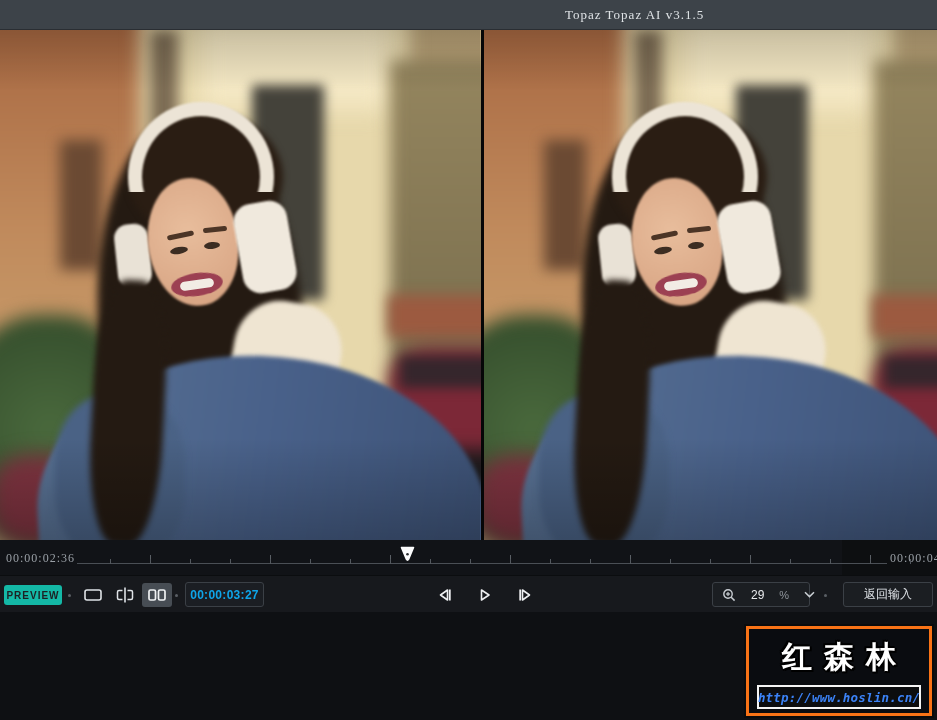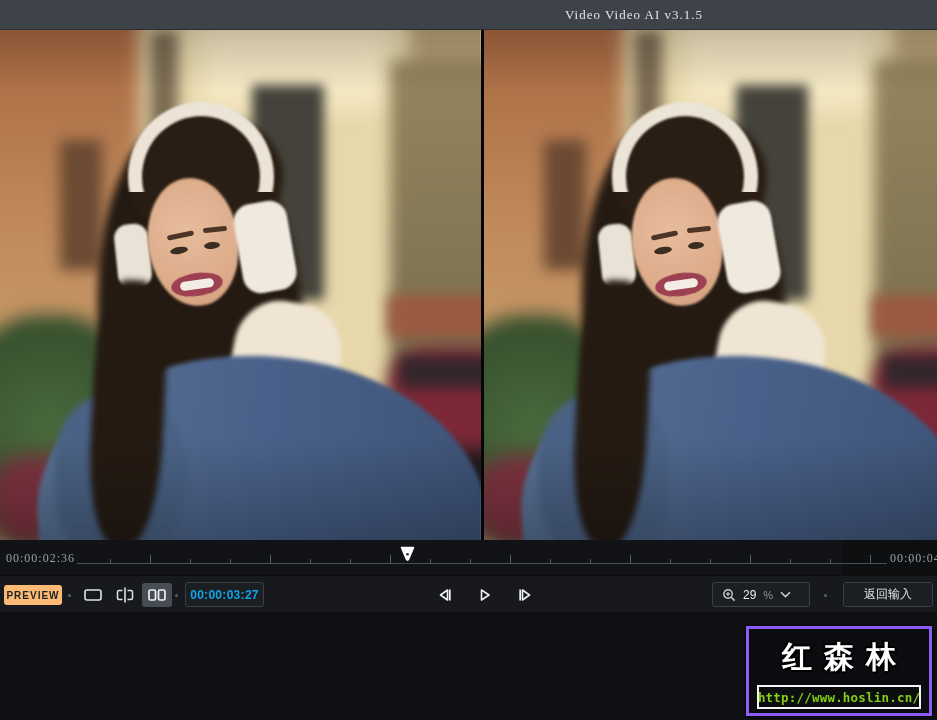--- a/index.html
+++ b/index.html
@@ -83,61 +83,61 @@
     background:repeating-linear-gradient(90deg,#53585e 0 1px,transparent 1px 40px);
     -webkit-mask:linear-gradient(0deg,#000 5px,transparent 5px);
             mask:linear-gradient(0deg,#000 5px,transparent 5px); }
   #ruler .majors { position:absolute; left:73px; bottom:0; width:100%; height:9px;
     background:repeating-linear-gradient(90deg,#5b6066 0 1px,transparent 1px 120px); }
   #playhead { position:absolute; left:399px; top:546px; width:17px; height:16px; }
 
   
   #transport { position:absolute; left:0; top:575px; width:937px; height:37px; background:#17191d;
     border-top:1px solid #0b0d0f; }
-  #preview-btn { position:absolute; left:4px; top:9px; width:58px; height:20px; background:#fdba74;
+  #preview-btn { position:absolute; left:4px; top:9px; width:58px; height:20px; background:#14b8a6;
     border:none; border-radius:3px; color:#1d2023; font-size:10px; font-weight:bold; letter-spacing:1px; }
   .sep-dot { position:absolute; top:18px; width:3px; height:3px; border-radius:50%; background:#5a5f65; }
   #view-group { position:absolute; left:78px; top:7px; display:flex; gap:2px; }
   .view-btn { width:30px; height:24px; background:transparent; border:none; border-radius:3px;
     display:flex; align-items:center; justify-content:center; }
   .view-btn.active { background:#474d54; }
   #timecode-box { position:absolute; left:185px; top:6px; width:79px; height:25px; background:#1b1e23;
     border:1px solid #3b4046; border-radius:3px; color:#0ea5e9; font-size:12px; font-weight:bold;
     display:flex; align-items:center; justify-content:center; letter-spacing:.3px; }
   #play-controls { position:absolute; left:432px; top:6px; display:flex; gap:14px; }
   .pc-btn { width:26px; height:26px; background:transparent; border:none; display:flex;
     align-items:center; justify-content:center; }
   #zoom-box { position:absolute; left:712px; top:6px; width:98px; height:25px; background:#1b1e22;
-    border:1px solid #3b4046; border-radius:3px; display:flex; align-items:center; gap:7px; padding:0 9px; }
+    border:1px solid #3b4046; border-radius:3px; display:flex; align-items:center; gap:15px; padding:0 9px; }
   #zoom-box .zv { color:#e8eaec; font-size:12px; }
   #zoom-box .zu { color:#8f959b; font-size:11px; }
   #return-btn { position:absolute; left:843px; top:6px; width:90px; height:25px; background:#1b1e22;
     border:1px solid #3b4046; border-radius:3px; color:#dfe3e7; font-size:12px; }
 
   
   #panels { position:absolute; left:0; top:612px; width:937px; height:108px; background:#0e1013; }
 
   
   #watermark { position:absolute; left:746px; top:626px; width:186px; height:90px;
-    background:rgba(8,10,14,.52); border:3px solid #8b5cf6; outline:2px solid #0a0b0c; z-index:30; }
+    background:rgba(8,10,14,.52); border:3px solid #f97316; outline:2px solid #0a0b0c; z-index:30; }
   #wm-title { position:absolute; left:0; top:8px; width:100%; text-align:center; color:#ffffff;
     font-size:30px; font-weight:bold; letter-spacing:12px; text-indent:12px;
     text-shadow:-2px 0 #000, 2px 0 #000, 0 -2px #000, 0 2px #000, 2px 2px #000, -2px -2px #000; }
   #wm-urlbox { position:absolute; left:8px; top:56px; width:164px; height:24px; background:#0c0d0f;
     border:2px solid #f5f5f5; display:flex; align-items:center; justify-content:center; }
-  #wm-url { color:#84cc16; font-size:12.5px; font-weight:bold; 
+  #wm-url { color:#3b82f6; font-size:12.5px; font-weight:bold; font-style:italic;
     font-family:"DejaVu Sans Mono",monospace; letter-spacing:.2px;text-align:right; }
 
   svg { display:block; }
 </style>
 </head>
 <body>
 
 <div id="titlebar">
-  <span id="win-title">Video Video AI  v3.1.5</span>
+  <span id="win-title">Topaz Topaz AI  v3.1.5</span>
 </div>
 
 <div id="viewer">
   <div class="pane" id="pane-left">
   <div class="scene">
     <div class="L-brick"></div>
     <div class="L-bw1"></div>
     <div class="L-bw2"></div>
     <div class="L-cream"></div>
     <div class="L-glow"></div>

